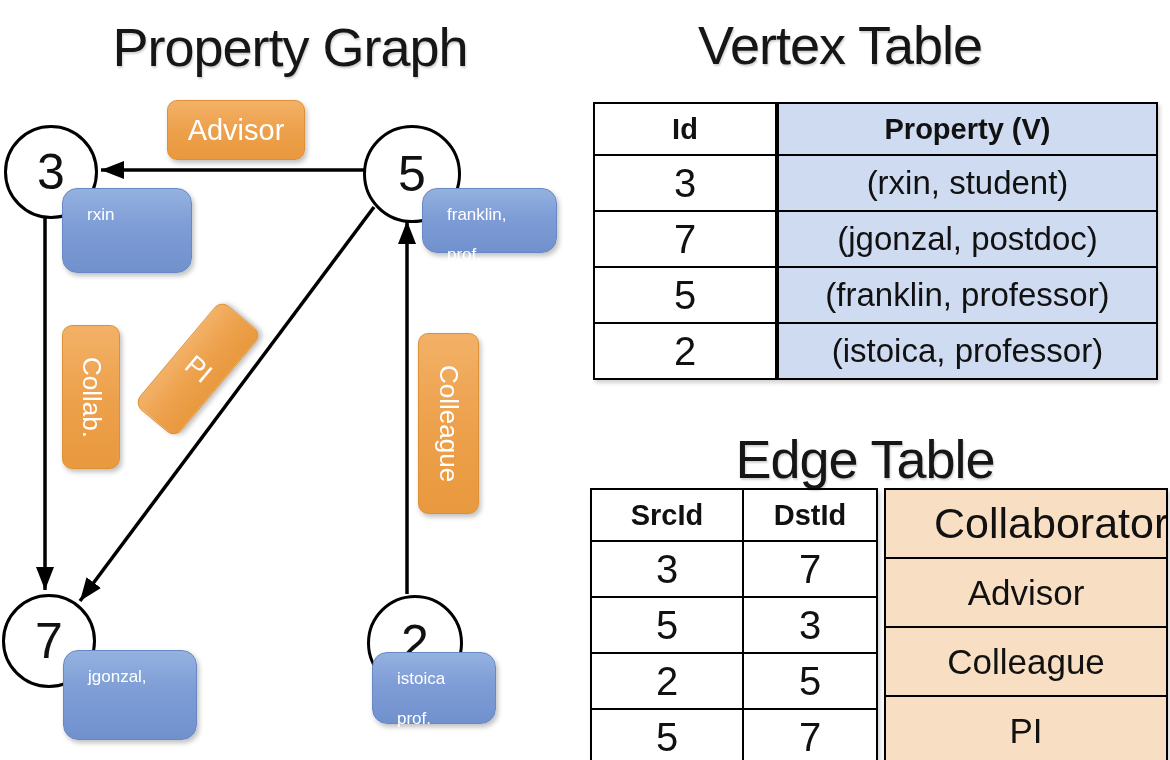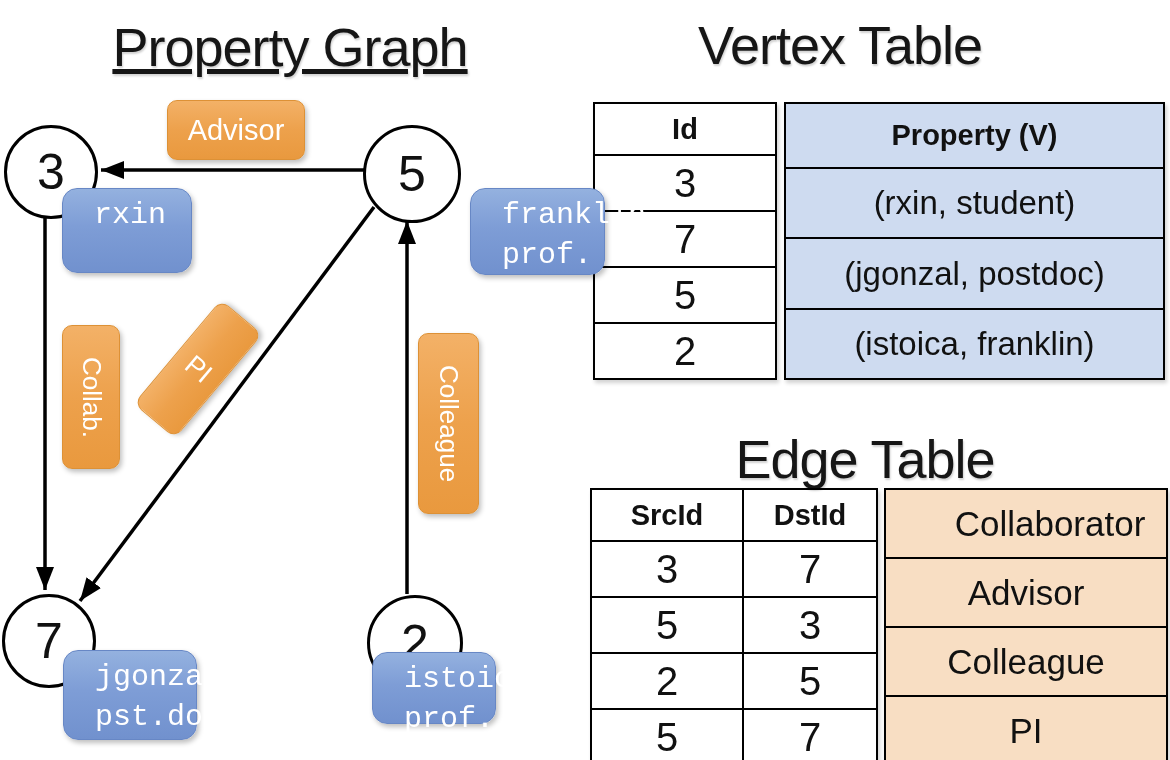--- a/index.html
+++ b/index.html
@@ -1,32 +1,32 @@
 <!DOCTYPE html>
 <html><head>
 <meta charset="utf-8">
 <style>
   html,body{margin:0;padding:0;background:#fff;}
   #stage{position:relative;width:1170px;height:760px;background:#fff;overflow:hidden;
          font-family:"Liberation Sans",sans-serif;color:#111;}
   .title{position:absolute;text-align:center;font-size:54px;letter-spacing:-1px;color:#161616;
          text-shadow:1px 2px 2px rgba(0,0,0,0.18);white-space:nowrap;}
-  #graph-title{left:30px;top:16px;width:520px;text-decoration:underline;}
+  #graph-title{left:30px;top:16px;width:520px;}
   #vertex-title{left:555px;top:14px;width:570px;}
   #edge-title{left:580px;top:398px;width:570px;margin-top:30px;}
 
   
   #edges-svg{position:absolute;left:0;top:0;z-index:1;}
   .node-circle{position:absolute;z-index:2;border:3.5px solid #000;border-radius:50%;
                background:#fff;display:flex;align-items:center;justify-content:center;
                font-size:50px;color:#111;}
   .vprop{position:absolute;z-index:3;border-radius:15px;border:1px solid #6787c5;
          background:linear-gradient(180deg,#94b1df 0%,#7e9dd6 45%,#7191ce 100%);
-         color:#fff;font-size:30px;line-height:40px;padding:6px 0 0 31px;box-sizing:border-box;
-         box-shadow:2px 3px 5px rgba(0,0,0,0.25);font-family:Liberation Mono, monospace;}
+         color:#fff;font-size:17px;line-height:40px;padding:6px 0 0 24px;box-sizing:border-box;
+         box-shadow:2px 3px 5px rgba(0,0,0,0.25);}
   .eprop{position:absolute;z-index:3;border-radius:10px;border:1px solid #dd9136;
          background:linear-gradient(180deg,#f3b167 0%,#eda14c 50%,#e9993e 100%);
          color:#fff;display:flex;align-items:center;justify-content:center;
          box-shadow:2px 3px 5px rgba(0,0,0,0.25);font-size:27px;}
   .vert{writing-mode:vertical-rl;}
 
   
   .tbl-wrap{position:absolute;display:flex;}
   table{border-collapse:collapse;table-layout:fixed;box-shadow:2px 3px 4px rgba(0,0,0,0.18);}
   td{border:2.5px solid #000;text-align:center;vertical-align:middle;padding:0;overflow:hidden;}
@@ -64,43 +64,42 @@
   <div class="node-circle" style="left:2px;top:594px;width:88px;height:88px;">
     <span>7</span>
   </div>
   <div class="node-circle" style="left:367px;top:595px;width:90px;height:90px;">
     <span>2</span>
   </div>
 
   <div class="vprop" style="left:62px;top:188px;width:130px;height:85px;">
     <div>rxin</div>
   </div>
-  <div class="vprop" style="left:422px;top:188px;width:135px;height:87px;margin-left:48px;">
+  <div class="vprop" style="left:422px;top:188px;width:135px;height:65px;">
     <div>franklin,</div>
     <div>prof.</div>
   </div>
-  <div class="vprop" style="left:63px;top:650px;width:134px;height:90px;text-align:right;">
+  <div class="vprop" style="left:63px;top:650px;width:134px;height:90px;">
     <div>jgonzal,</div>
-    <div>pst.doc.</div>
   </div>
   <div class="vprop" style="left:372px;top:652px;width:124px;height:72px;">
     <div>istoica</div>
     <div>prof.</div>
   </div>
 
   <div class="eprop" style="left:167px;top:100px;width:136px;height:58px;font-size:29px;">Advisor</div>
   <div class="eprop vert" style="left:62px;top:325px;width:56px;height:142px;font-size:26px;">Collab.</div>
   <div class="eprop" style="left:130px;top:342px;width:134px;height:52px;transform:rotate(-50deg);">
     <span style="transform:rotate(90deg);display:inline-block;">PI</span>
   </div>
   <div class="eprop vert" style="left:418px;top:333px;width:59px;height:179px;font-size:26px;">Colleague</div>
 
   <div id="vertex-title" class="title">Vertex Table</div>
 
-  <div class="tbl-wrap" style="left:593px;top:102px;gap:7px;">
+  <div class="tbl-wrap" style="left:593px;top:102px;">
     <table style="width:184px;">
       <tbody>
         <tr>
             <td class="hdr">Id</td>
           </tr>
         <tr>
             <td class="num">3</td>
           </tr>
         <tr>
             <td class="num">7</td>
@@ -118,21 +117,24 @@
         <tr>
             <td class="hdr bluecell">Property (V)</td>
           </tr>
         <tr>
             <td class="txt bluecell">(rxin, student)</td>
           </tr>
         <tr>
             <td class="txt bluecell">(jgonzal, postdoc)</td>
           </tr>
         <tr>
-            <td class="txt bluecell">(istoica, franklin)</td>
+            <td class="txt bluecell">(franklin, professor)</td>
+          </tr>
+        <tr>
+            <td class="txt bluecell">(istoica, professor)</td>
           </tr>
       </tbody>
     </table>
   </div>
 
   <div id="edge-title" class="title">Edge Table</div>
 
   <div class="tbl-wrap" style="left:590px;top:488px;gap:6px;">
     <table style="width:288px;">
       <tbody>
@@ -154,21 +156,21 @@
         </tr>
         <tr>
           <td class="num">5</td>
           <td class="num">7</td>
         </tr>
       </tbody>
     </table>
     <table style="width:284px;">
       <tbody>
         <tr>
-            <td class="txt tancell" style="font-size:35px;padding-left:48px;">Collaborator</td>
+            <td class="txt tancell" style="font-size:43px;padding-left:48px;">Collaborator</td>
           </tr>
         <tr>
             <td class="txt tancell" style="font-size:35px;">Advisor</td>
           </tr>
         <tr>
             <td class="txt tancell" style="font-size:35px;">Colleague</td>
           </tr>
         <tr>
             <td class="txt tancell" style="font-size:35px;">PI</td>
           </tr>

